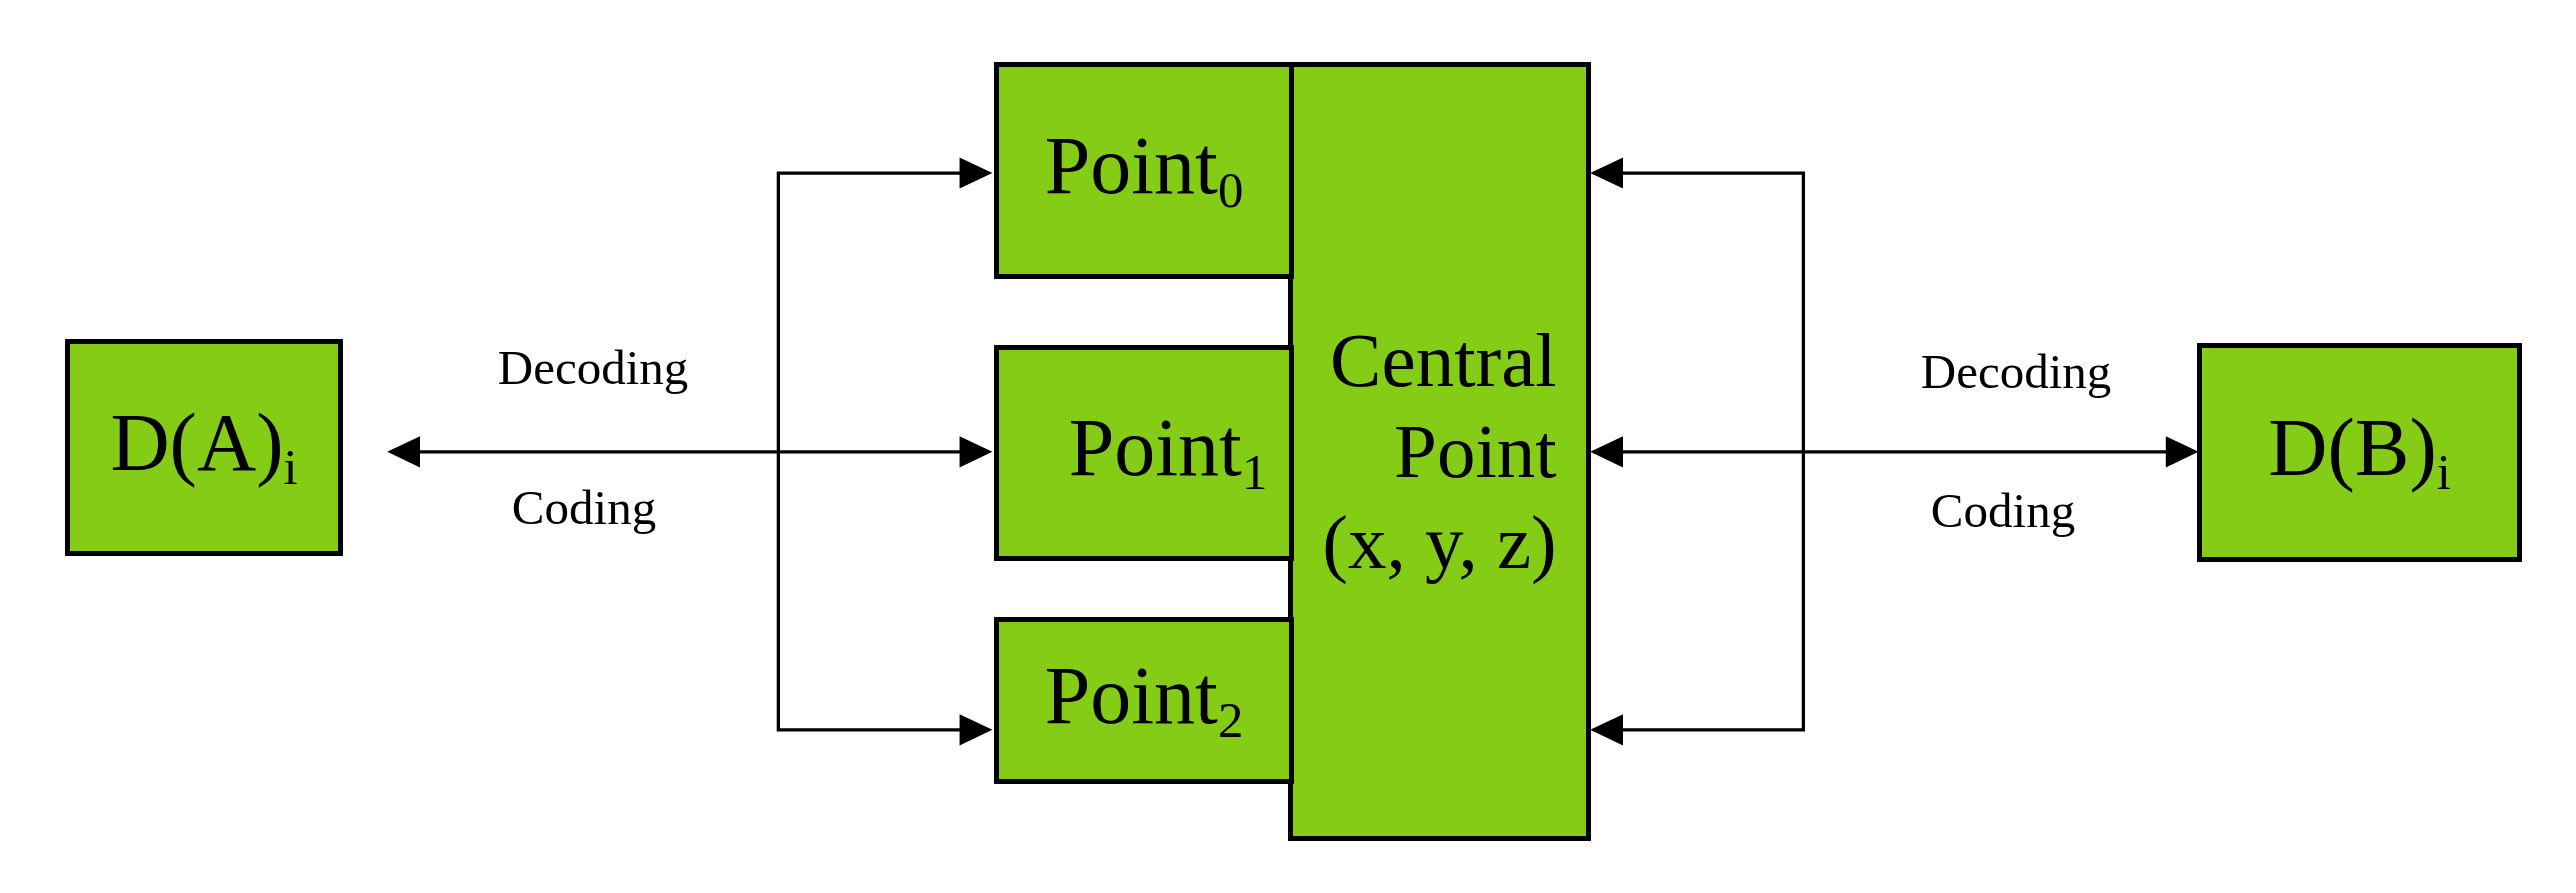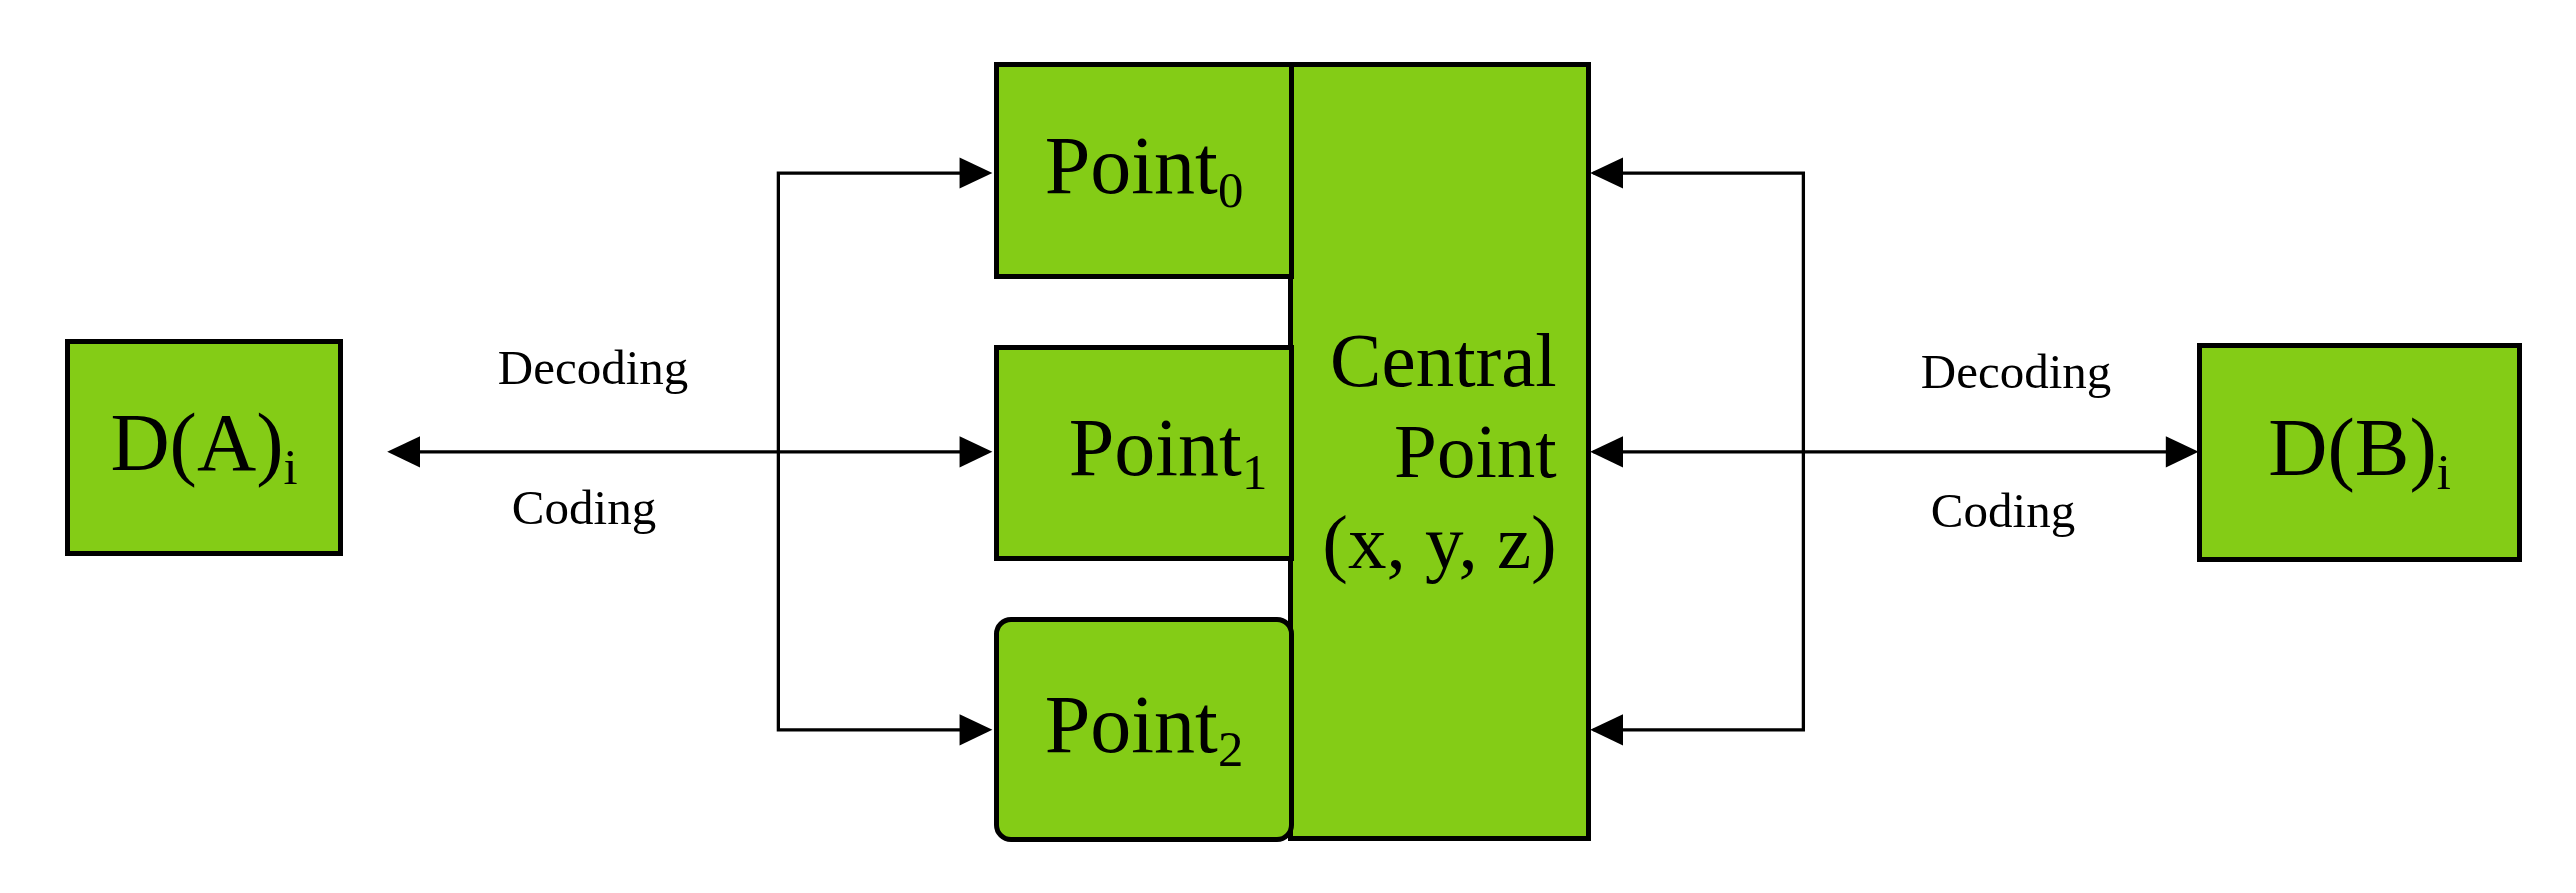--- a/index.html
+++ b/index.html
@@ -32,21 +32,21 @@
   }
   .sub {
     font-size: 0.62em;
     vertical-align: -0.28em;
   }
   
   .box-da      { left: 65px;   top: 339px; width: 278px; height: 217px; }
   .box-db      { left: 2197px; top: 343px; width: 325px; height: 219px; justify-content: center; }
   .box-p0      { left: 994px; top: 62px;  width: 300px; height: 217px; }
   .box-p1      { left: 994px; top: 345px; width: 300px; height: 216px; padding-left: 48px; }
-  .box-p2      { left: 994px; top: 617px; width: 300px; height: 225px; border-radius: 17px; }
+  .box-p2      { left: 994px; top: 617px; width: 300px; height: 167px; }
   .box-central { left: 1288px; top: 62px;  width: 303px; height: 779px; }
   .central-label {
     text-align: right;
     font-size: 77px;
     line-height: 1.18;
     white-space: nowrap;
   }
   .edge-label {
     position: absolute;
     transform: translate(-50%, -50%);

